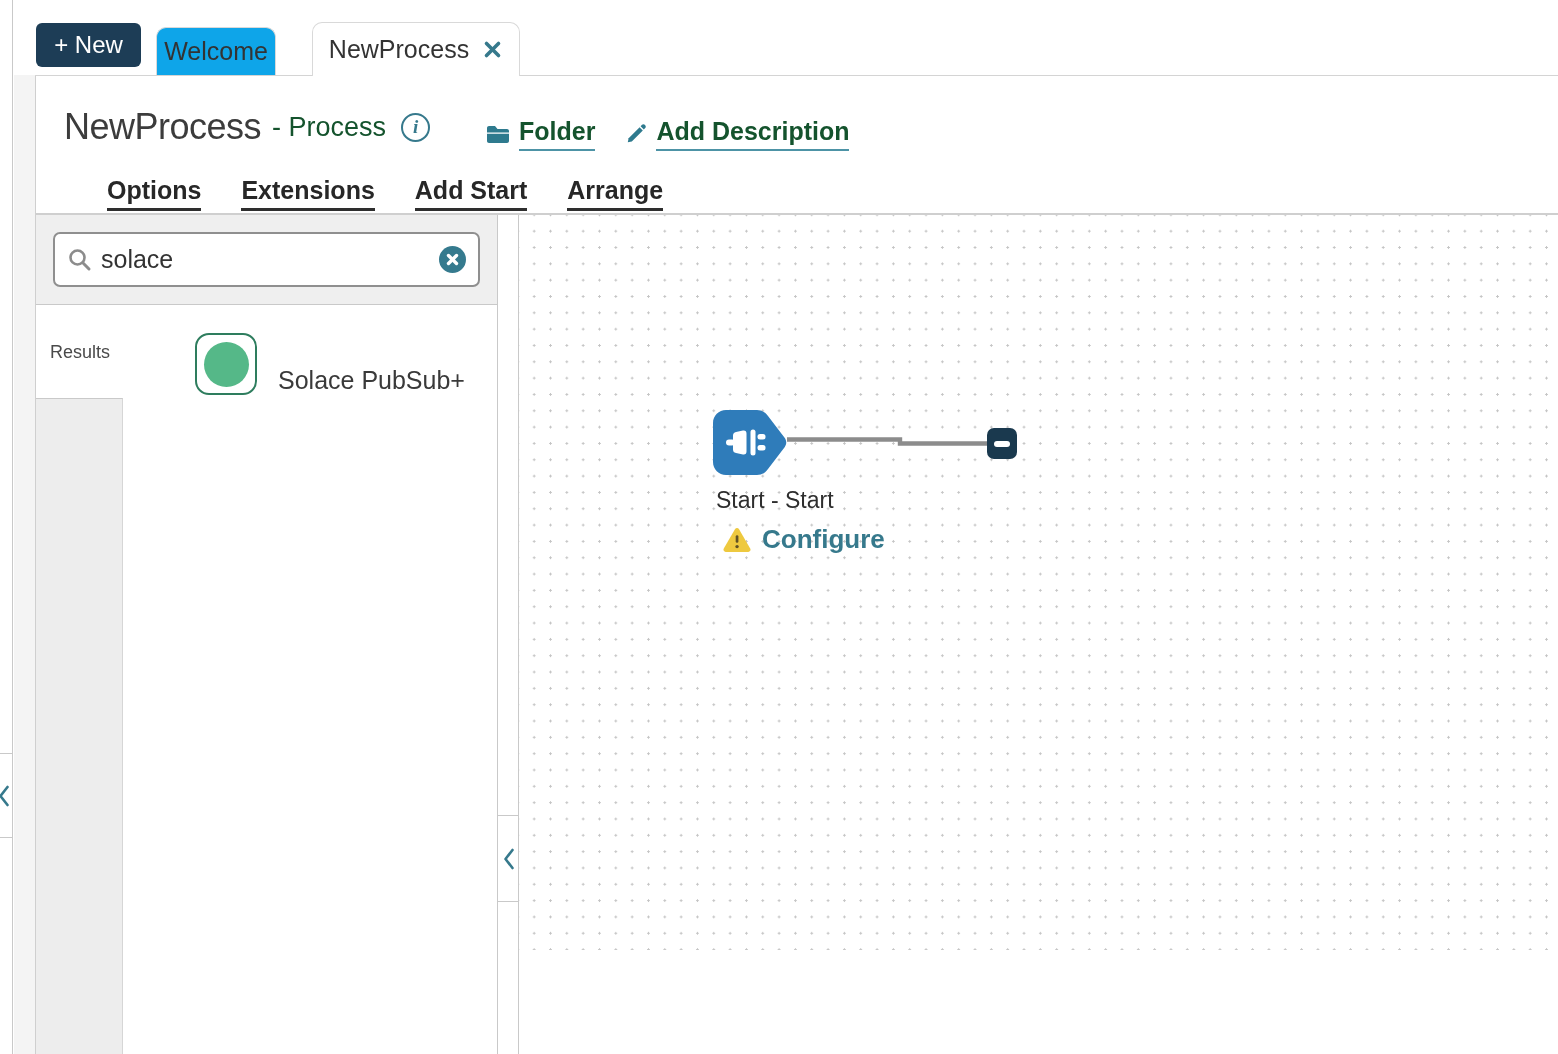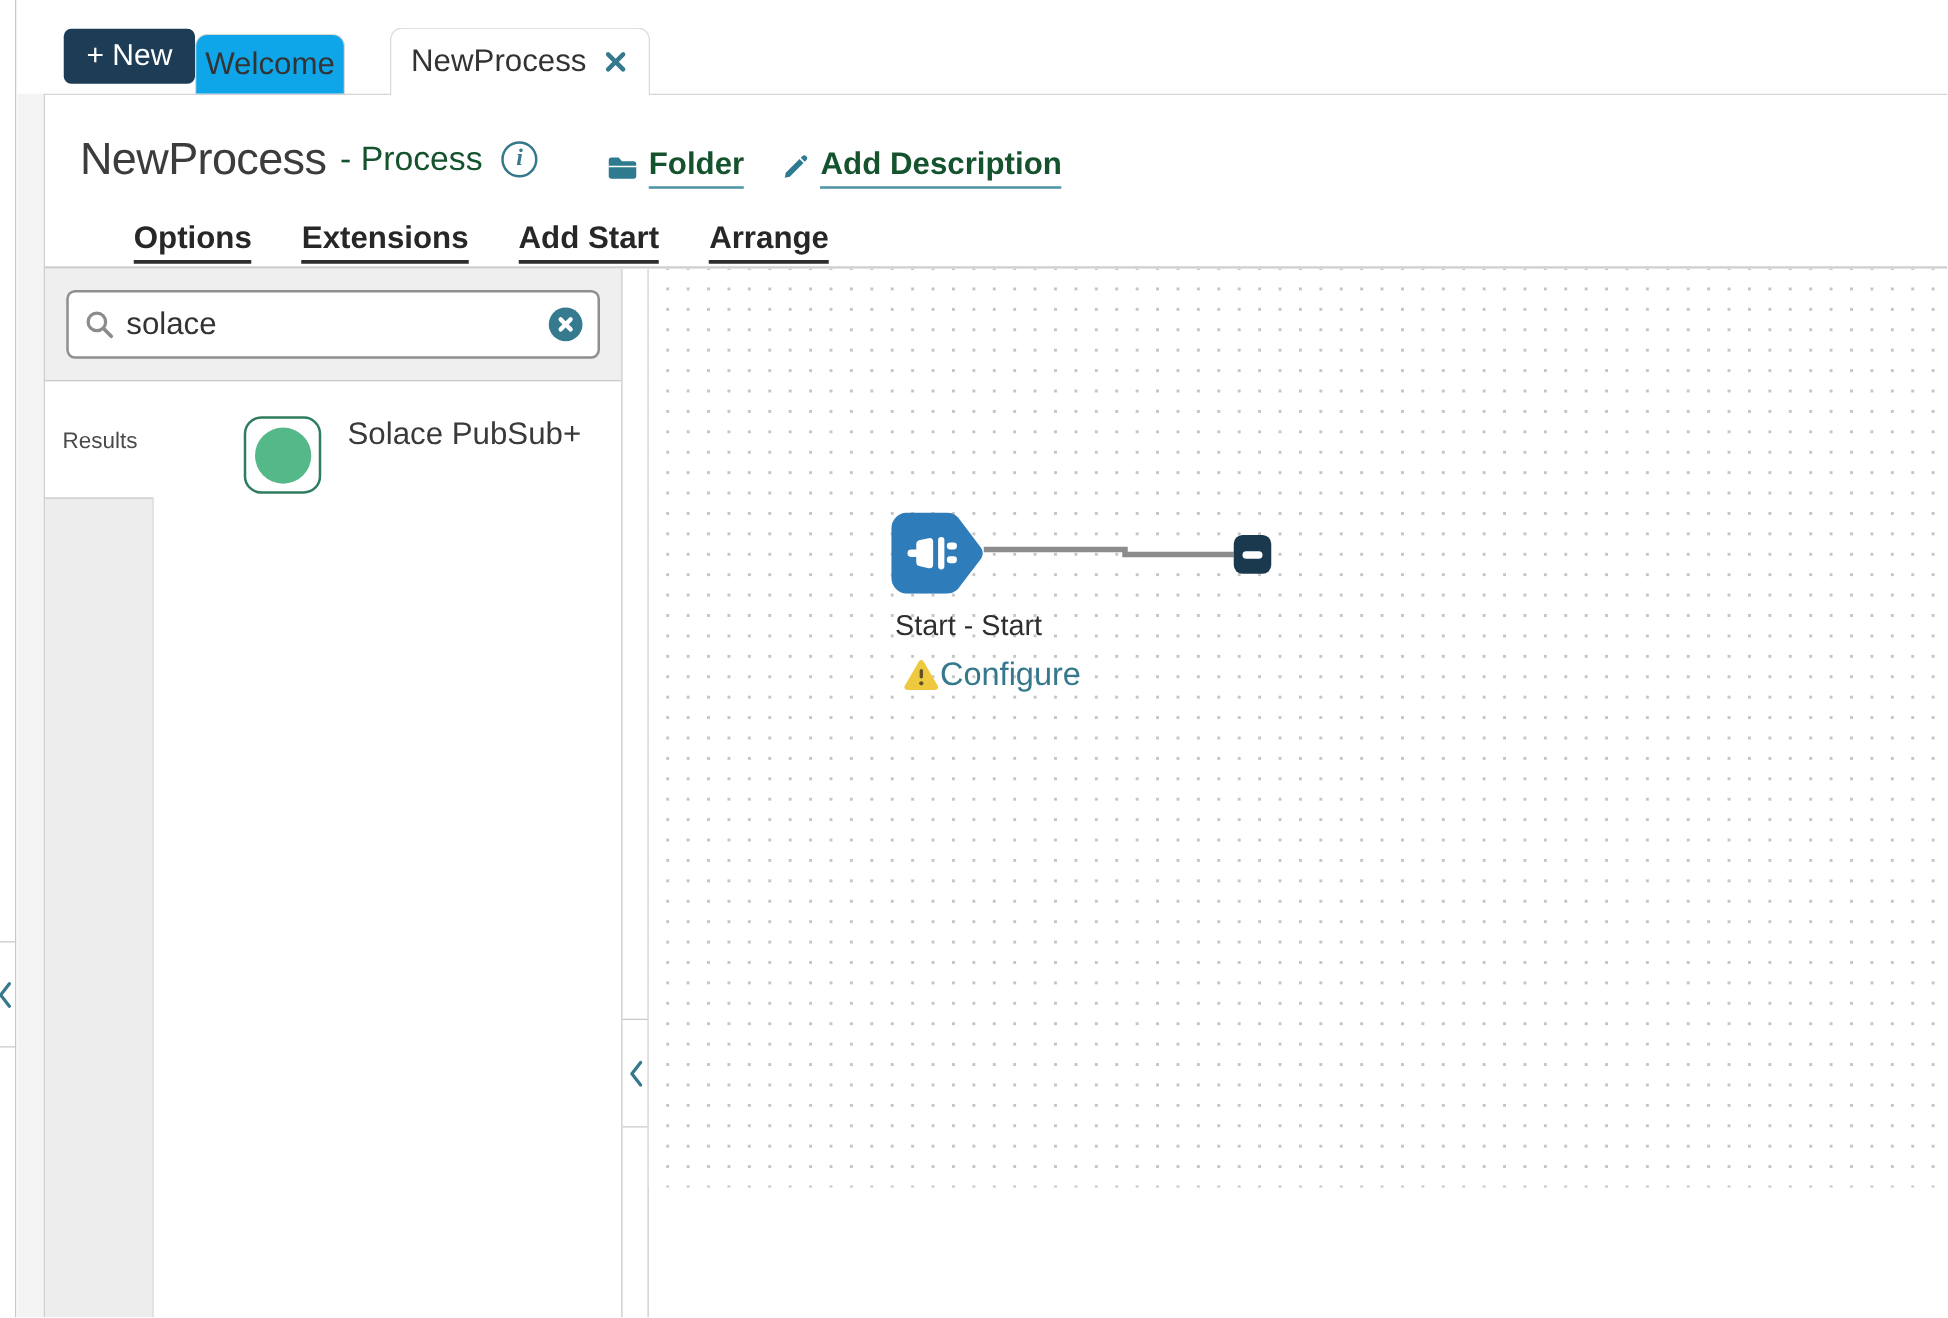--- a/index.html
+++ b/index.html
@@ -13,21 +13,21 @@
   .rail-handle { position:absolute; left:0; top:753px; width:13px; height:85px; border-top:1px solid #c9c9c9; border-bottom:1px solid #c9c9c9; display:flex; align-items:center; }
   .rail-handle svg { margin-left:-3px; }
   .page-strip { position:absolute; left:14px; top:75px; width:21px; height:979px; background:#f4f4f4; }
 
   
   .card-top { position:absolute; left:35px; top:75px; width:1523px; height:1px; background:#d4d4d4; z-index:1; }
   .card-left { position:absolute; left:35px; top:75px; width:1px; height:979px; background:#cfcfcf; }
 
   
   .new-button { position:absolute; left:36px; top:23px; width:105px; height:44px; background:#1d3d56; color:#fff;
-    border:none; border-radius:6px; font-size:24px; font-family:inherit; display:flex; align-items:center; justify-content:center; cursor:pointer;margin-left:15px; }
+    border:none; border-radius:6px; font-size:24px; font-family:inherit; display:flex; align-items:center; justify-content:center; cursor:pointer; }
   .tab { position:absolute; border:1px solid #d9d9d9; border-bottom:none; border-radius:10px 10px 0 0;
     display:flex; align-items:center; justify-content:center; font-size:25px; color:#333; cursor:pointer; }
   .tab-welcome { left:156px; top:27px; width:120px; height:48px; background:#0ea5e9; }
   .tab-newprocess { left:312px; top:22px; width:208px; height:54px; background:#fff; z-index:2; gap:13px; }
   .tab-close { display:flex; align-items:center; cursor:pointer; }
 
   
   .title-row { position:absolute; left:64px; top:106px; display:flex; align-items:center; }
   .page-title { font-size:36px; color:#3c3c3c; letter-spacing:-0.5px; }
   .type-label { font-size:27px; color:#14532d; margin-left:11px; }
@@ -47,41 +47,41 @@
   .search-panel { position:absolute; left:36px; top:215px; width:461px; height:90px; background:#efefef; border-bottom:1px solid #c9c9c9; }
   .search-box { position:absolute; left:17px; top:17px; width:427px; height:55px; background:#fff; border:2px solid #8f8f8f; border-radius:7px;
     display:flex; align-items:center; padding:11px 12px; gap:9px; }
   .search-box input { flex:1; border:none; outline:none; font-family:inherit; font-size:25px; color:#333; background:transparent; min-width:0; }
   .clear-btn { width:27px; height:27px; border-radius:50%; background:#357a8e; border:none; display:flex; align-items:center; justify-content:center; cursor:pointer; flex:none; }
 
   .results-tabstrip { position:absolute; left:36px; top:306px; width:87px; height:748px; display:flex; flex-direction:column; }
   .results-tab { height:92px; display:flex; align-items:center; padding-left:14px; font-size:18px; color:#4a4a4a; background:#fff; cursor:pointer; }
   .strip-rest { flex:1; background:#ededed; border-top:1px solid #c9c9c9; border-right:1px solid #d6d6d6; }
   .results-list { position:absolute; left:123px; top:306px; width:374px; height:748px; background:#fff; }
-  .result-item { position:absolute; left:38px; top:27px; display:flex; align-items:flex-start; gap:21px; cursor:pointer;padding-left:34px; }
+  .result-item { position:absolute; left:38px; top:27px; display:flex; align-items:flex-end; gap:21px; cursor:pointer;padding-left:34px; }
   .result-icon { width:62px; height:62px; border:2px solid #2e7d5e; border-radius:14px; background:#fff; display:flex; align-items:center; justify-content:center; flex:none; }
   .green-circle { width:45px; height:45px; border-radius:50%; background:#55b888; }
   .result-label { font-size:25px; color:#3a3a3a; }
 
   
   .gutter { position:absolute; left:497px; top:215px; width:22px; height:839px; background:#fff; border-left:1px solid #c9c9c9; border-right:1px solid #c9c9c9; }
   .gutter-handle { position:absolute; left:0; top:600px; width:20px; height:87px; border-top:1px solid #c9c9c9; border-bottom:1px solid #c9c9c9;
     display:flex; align-items:center; justify-content:center; cursor:pointer; }
 
   
   .canvas { position:absolute; left:519px; top:215px; width:1039px; height:735px; background:#fff;
     background-image:radial-gradient(#c5c5c5 1.15px, rgba(0,0,0,0) 1.3px);
     background-size:16.33px 16.33px; background-position:7px 8px; }
   .start-node { position:absolute; left:194px; top:195px; width:74px; height:65px; cursor:pointer; }
   .connector-svg { position:absolute; left:266px; top:218px; }
   .end-node { position:absolute; left:468px; top:213px; width:30px; height:31px; background:#1a394e; border-radius:7px;
     display:flex; align-items:center; justify-content:center; cursor:pointer; z-index:2; }
   .minus-bar { width:16px; height:6px; background:#fff; border-radius:3px; }
   .node-label { position:absolute; left:197px; top:272px; font-size:23px; color:#2e2e2e; }
-  .configure-row { position:absolute; left:203px; top:309px; display:flex; align-items:center; gap:0; }
+  .configure-row { position:absolute; left:203px; top:309px; display:flex; align-items:center; gap:10px;font-weight:bold; }
   .configure-link { font-size:26px; color:#36798c; cursor:pointer; }
 </style>
 </head>
 <body>
 
 <div class="page">
 
   <div class="left-rail">
     <div class="rail-handle">
       <svg width="13" height="24" viewBox="0 0 13 24">

